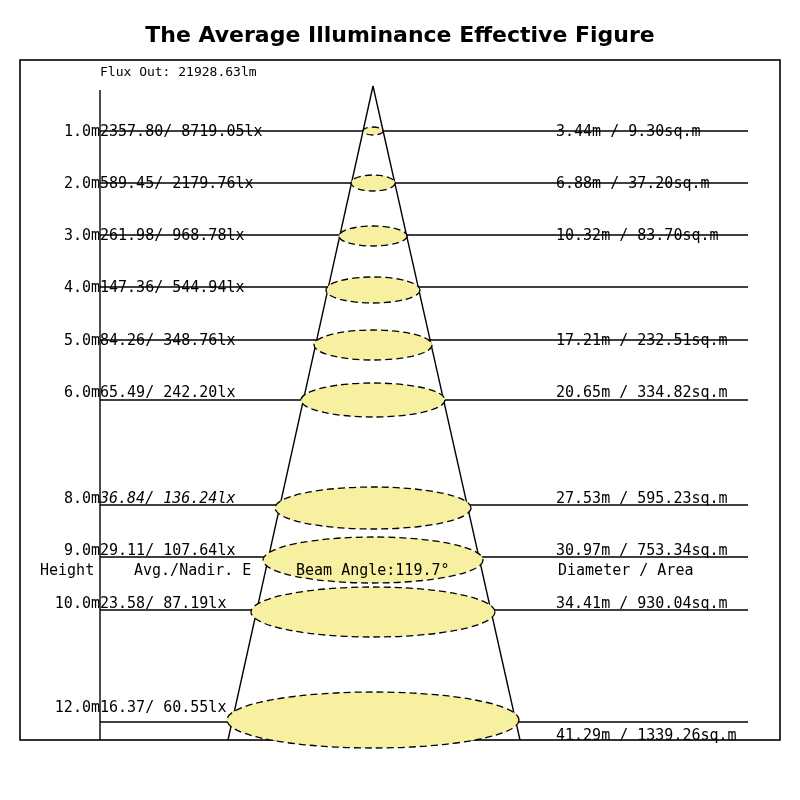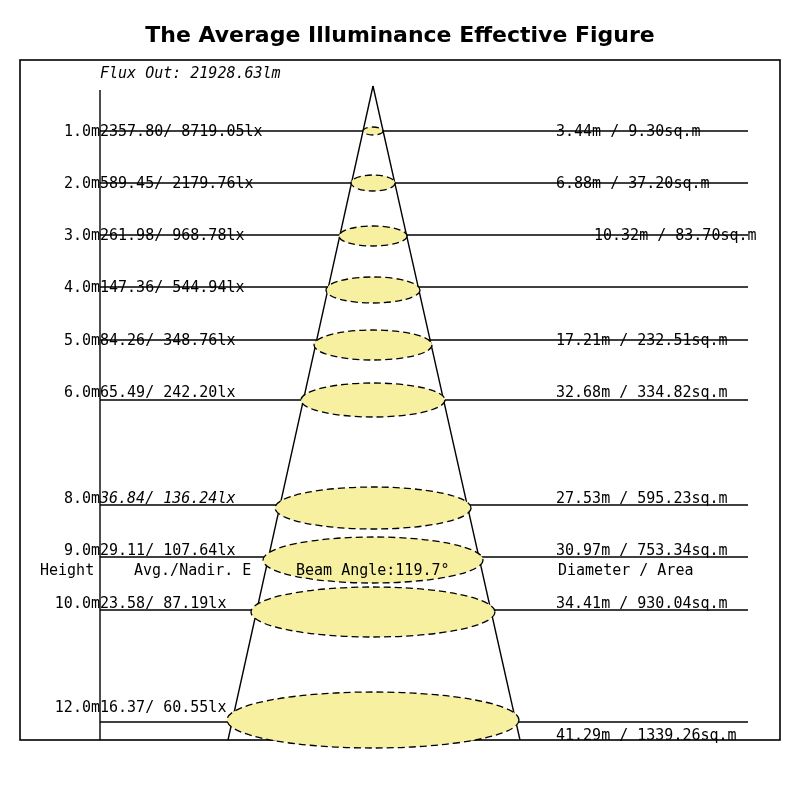--- a/index.html
+++ b/index.html
@@ -20,23 +20,22 @@
     top:22px;left:0;width:800px;
     text-align:center;
     font-size:22px;
     font-weight:bold;
     font-family:"DejaVu Sans", sans-serif;
     letter-spacing:0px;
   }
   .flux{
     position:absolute;
     left:100px;top:64px;
-    font-size:15px;
+    font-size:13px;
     font-family:"DejaVu Sans Mono", monospace;
-    font-style:italic;
   }
   .row-label{
     position:absolute;
     font-size:15px;
     font-family:"DejaVu Sans Mono", monospace;
     white-space:nowrap;
   }
   .height-label{ text-align:right; width:74px; }
   .illum-label{ left:100px; }
   .diam-label{ left:556px; }
@@ -97,32 +96,32 @@
   <div class="row-label height-label" style="left:26px;top:122px;">1.0m</div>
   <div class="row-label illum-label" style="top:122px;">2357.80/ 8719.05lx</div>
   <div class="row-label diam-label" style="top:122px;">3.44m / 9.30sq.m</div>
 
   <div class="row-label height-label" style="left:26px;top:174px;">2.0m</div>
   <div class="row-label illum-label" style="top:174px;">589.45/ 2179.76lx</div>
   <div class="row-label diam-label" style="top:174px;">6.88m / 37.20sq.m</div>
 
   <div class="row-label height-label" style="left:26px;top:226px;">3.0m</div>
   <div class="row-label illum-label" style="top:226px;">261.98/ 968.78lx</div>
-  <div class="row-label diam-label" style="top:226px;margin-left:38px;">10.32m / 83.70sq.m</div>
+  <div class="row-label diam-label" style="top:226px;">10.32m / 83.70sq.m</div>
 
   <div class="row-label height-label" style="left:26px;top:278px;">4.0m</div>
   <div class="row-label illum-label" style="top:278px;">147.36/ 544.94lx</div>
 
   <div class="row-label height-label" style="left:26px;top:331px;">5.0m</div>
   <div class="row-label illum-label" style="top:331px;">84.26/ 348.76lx</div>
   <div class="row-label diam-label" style="top:331px;">17.21m / 232.51sq.m</div>
 
   <div class="row-label height-label" style="left:26px;top:383px;">6.0m</div>
   <div class="row-label illum-label" style="top:383px;">65.49/ 242.20lx</div>
-  <div class="row-label diam-label" style="top:383px;">32.68m / 334.82sq.m</div>
+  <div class="row-label diam-label" style="top:383px;">20.65m / 334.82sq.m</div>
 
   <div class="row-label height-label" style="left:26px;top:489px;">8.0m</div>
   <div class="row-label illum-label" style="top:489px;font-style:italic;">36.84/ 136.24lx</div>
   <div class="row-label diam-label" style="top:489px;">27.53m / 595.23sq.m</div>
 
   <div class="row-label height-label" style="left:26px;top:541px;">9.0m</div>
   <div class="row-label illum-label" style="top:541px;">29.11/ 107.64lx</div>
   <div class="row-label diam-label" style="top:541px;">30.97m / 753.34sq.m</div>
 
   <div class="row-label height-label" style="left:26px;top:594px;">10.0m</div>

